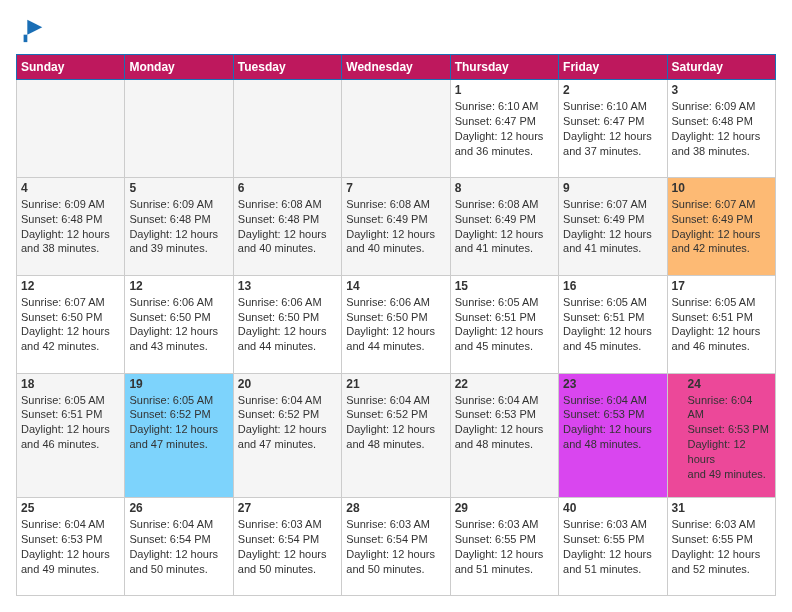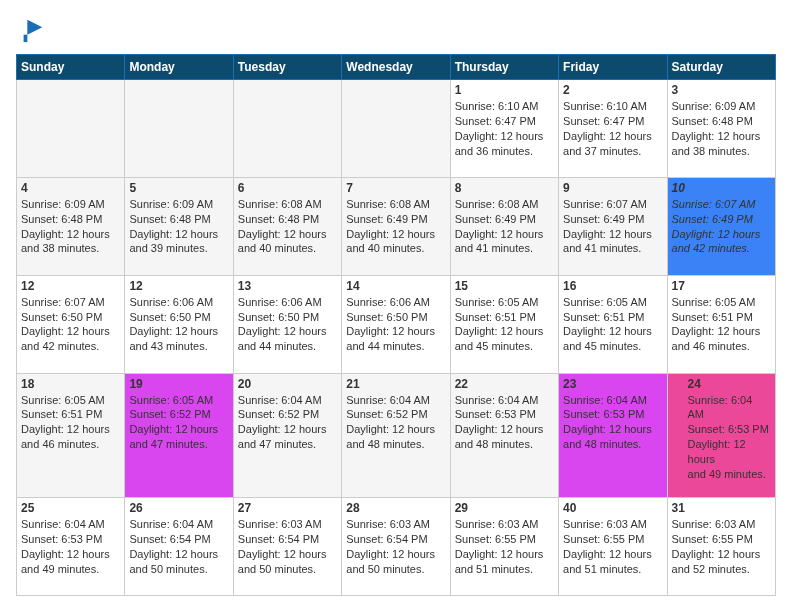--- a/index.html
+++ b/index.html
@@ -50,21 +50,21 @@
       color: #555;
     }
     .calendar {
       flex: 1;
       border: 1px solid #ccc;
       border-collapse: collapse;
       width: 100%;
       table-layout: fixed;
     }
     .calendar th {
-      background: #0c4a6e;
+      background: #be185d;
       color: #fff;
       font-size: 12px;
       font-weight: bold;
       padding: 5px 4px;
       text-align: left;
       border: 1px solid #1a6eb5;
     }
     .calendar td {
       border: 1px solid #ccc;
       vertical-align: top;
@@ -161,21 +161,21 @@
             <div class="day-info">Sunrise: 6:08 AM<br>Sunset: 6:49 PM<br>Daylight: 12 hours<br>and 40 minutes.</div>
           </td>
           <td style="background: rgb(245, 245, 245);">
             <div class="day-num">8</div>
             <div class="day-info">Sunrise: 6:08 AM<br>Sunset: 6:49 PM<br>Daylight: 12 hours<br>and 41 minutes.</div>
           </td>
           <td style="background: rgb(245, 245, 245);">
             <div class="day-num">9</div>
             <div class="day-info">Sunrise: 6:07 AM<br>Sunset: 6:49 PM<br>Daylight: 12 hours<br>and 41 minutes.</div>
           </td>
-          <td style="background: #3b82f6; font-style: italic;">
+          <td style="background: #fdba74;">
             <div class="day-num">10</div>
             <div class="day-info">Sunrise: 6:07 AM<br>Sunset: 6:49 PM<br>Daylight: 12 hours<br>and 42 minutes.</div>
           </td>
         </tr>
         <tr>
           <td>
             <div class="day-num">12</div>
             <div class="day-info">Sunrise: 6:07 AM<br>Sunset: 6:50 PM<br>Daylight: 12 hours<br>and 42 minutes.</div>
           </td>
           <td>
@@ -201,21 +201,21 @@
           <td>
             <div class="day-num">17</div>
             <div class="day-info">Sunrise: 6:05 AM<br>Sunset: 6:51 PM<br>Daylight: 12 hours<br>and 46 minutes.</div>
           </td>
         </tr>
         <tr>
           <td style="background: rgb(245, 245, 245);">
             <div class="day-num">18</div>
             <div class="day-info">Sunrise: 6:05 AM<br>Sunset: 6:51 PM<br>Daylight: 12 hours<br>and 46 minutes.</div>
           </td>
-          <td style="background: #d946ef;">
+          <td style="background: #7dd3fc;">
             <div class="day-num">19</div>
             <div class="day-info">Sunrise: 6:05 AM<br>Sunset: 6:52 PM<br>Daylight: 12 hours<br>and 47 minutes.</div>
           </td>
           <td style="background: rgb(245, 245, 245);">
             <div class="day-num">20</div>
             <div class="day-info">Sunrise: 6:04 AM<br>Sunset: 6:52 PM<br>Daylight: 12 hours<br>and 47 minutes.</div>
           </td>
           <td style="background: rgb(245, 245, 245);">
             <div class="day-num">21</div>
             <div class="day-info">Sunrise: 6:04 AM<br>Sunset: 6:52 PM<br>Daylight: 12 hours<br>and 48 minutes.</div>

